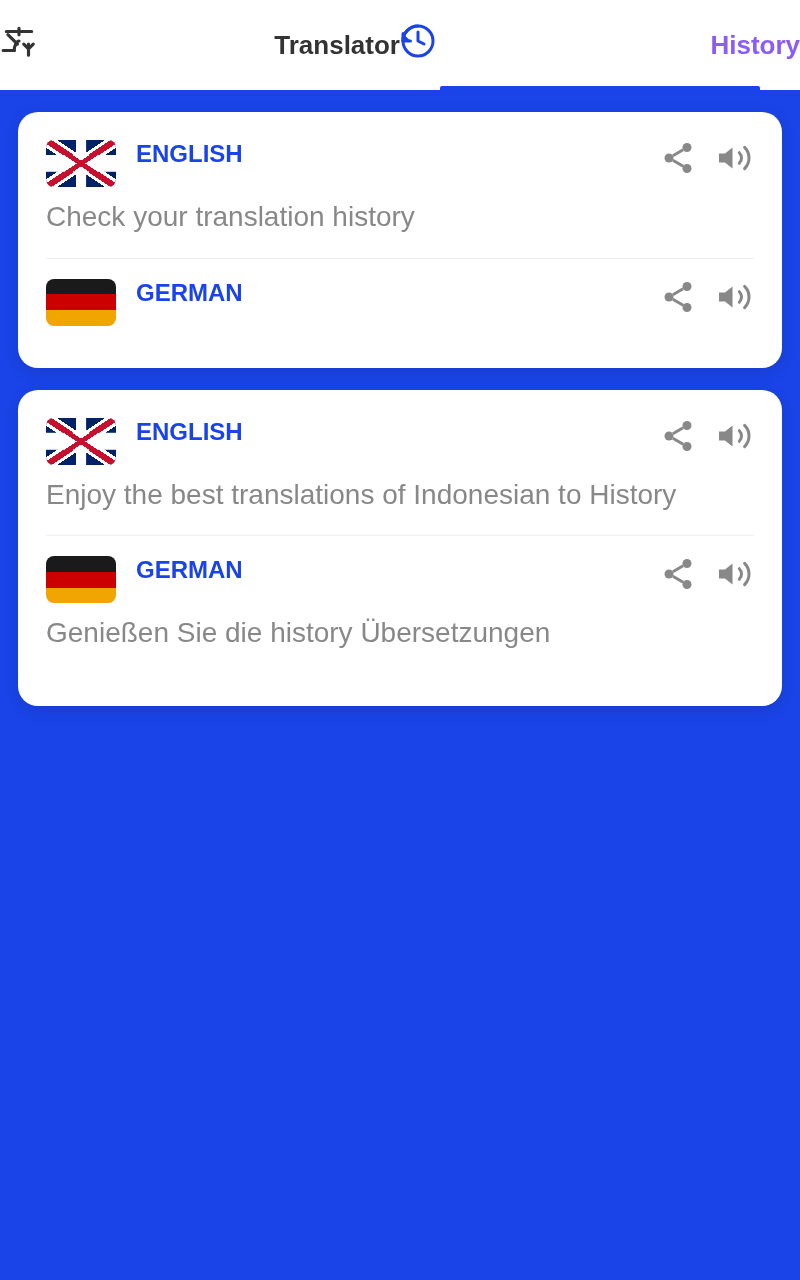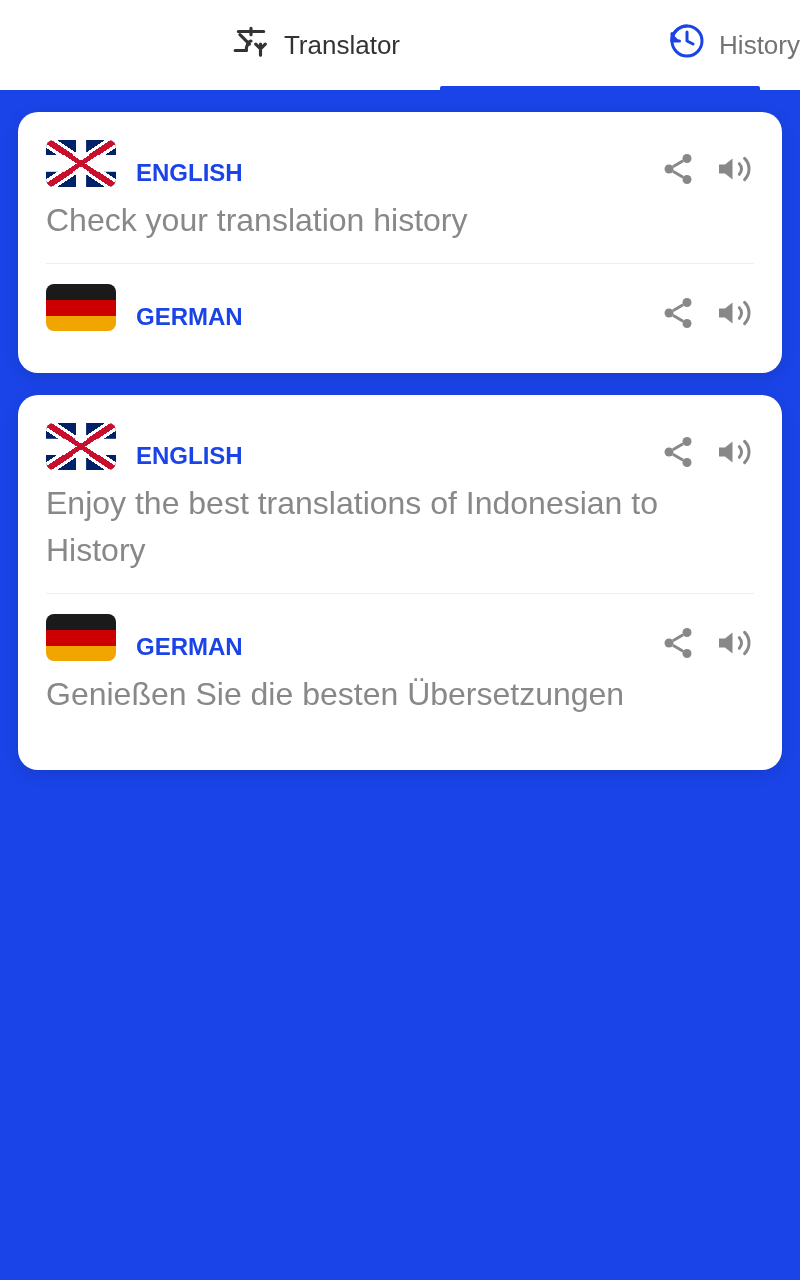--- a/index.html
+++ b/index.html
@@ -15,30 +15,30 @@
     .header {
       display: flex;
       background: #fff;
       height: 90px;
       align-items: stretch;
     }
     .tab {
       flex: 1;
       display: flex;
       align-items: center;
-      justify-content: flex-end;
+      justify-content: space-between;
       gap: 14px;
       cursor: pointer;
       font-size: 28px;
-      font-weight: 400;
+      font-weight: 700;
       color: #333;
       position: relative;
     }
     .tab.active {
-      color: #737373;
+      color: #8b5cf6;
     }
     .tab.active::after {
       content: '';
       position: absolute;
       bottom: 0;
       left: 10%;
       width: 80%;
       height: 4px;
       background: #1a44e8;
       border-radius: 2px 2px 0 0;
@@ -62,21 +62,21 @@
     .card {
       background: #fff;
       border-radius: 20px;
       padding: 28px 28px 32px 28px;
       box-shadow: 0 4px 16px rgba(0,0,0,0.12);
     }
 
     
     .lang-row {
       display: flex;
-      align-items: flex-end;
+      align-items: flex-start;
       gap: 20px;
       margin-bottom: 10px;
     }
     .flag {
       width: 70px;
       height: 47px;
       border-radius: 8px;
       overflow: hidden;
       flex-shrink: 0;
       display: inline-block;
@@ -195,21 +195,21 @@
       height: 36px;
       fill: #888;
     }
     .sound-icon {
       width: 40px;
       height: 36px;
       fill: #888;
     }
 
     .translation-text {
-      font-size: 32px;
+      font-size: 28px;
       color: #888;
       line-height: 1.45;
       margin-left: 0;
       padding-left: 0;
       margin-top: 6px;
       margin-bottom: 20px;
     }
 
     .divider {
       height: 1px;
@@ -370,16 +370,16 @@
         </span>
         <span class="icon-btn">
           <svg class="sound-icon" viewBox="0 0 24 24">
             <polygon points="11,5 6,9 2,9 2,15 6,15 11,19" fill="#888"></polygon>
             <path d="M15.54 8.46a5 5 0 0 1 0 7.07" stroke="#888" stroke-width="2" fill="none" stroke-linecap="round"></path>
             <path d="M19.07 4.93a10 10 0 0 1 0 14.14" stroke="#888" stroke-width="2" fill="none" stroke-linecap="round"></path>
           </svg>
         </span>
       </div>
     </div>
-    <div class="translation-text">Genießen Sie die besten Übersetzungen</div>
+    <div class="translation-text">Genießen Sie die history Übersetzungen</div>
   </div>
 
 </div>
 
 </body></html>

